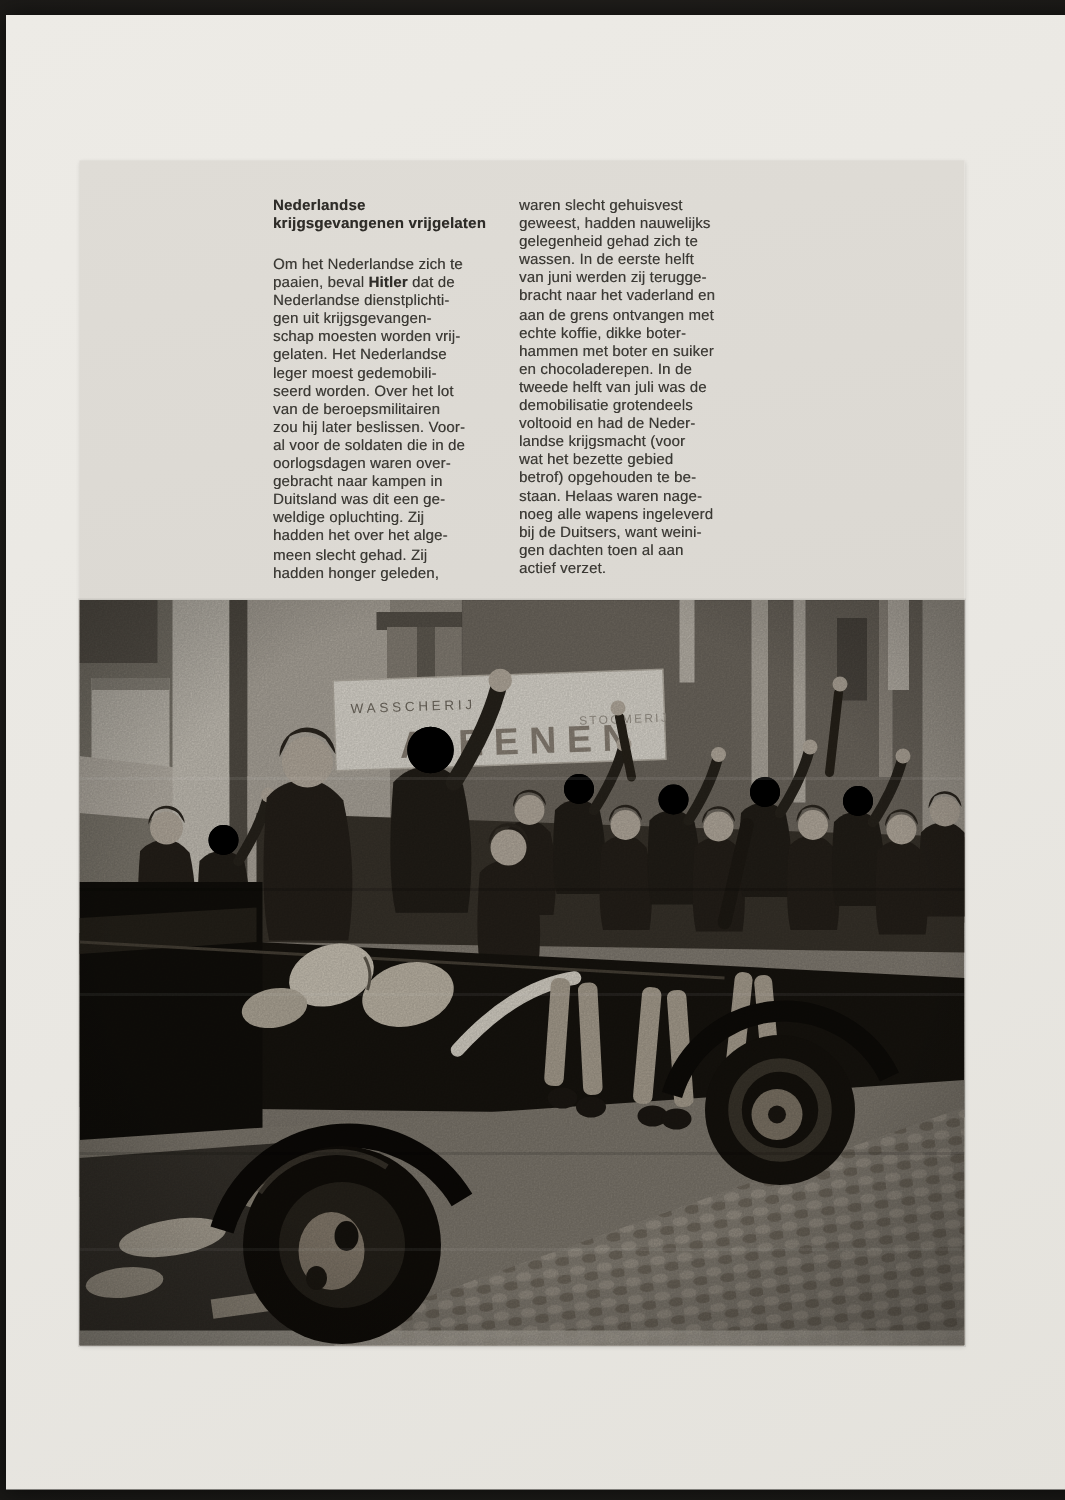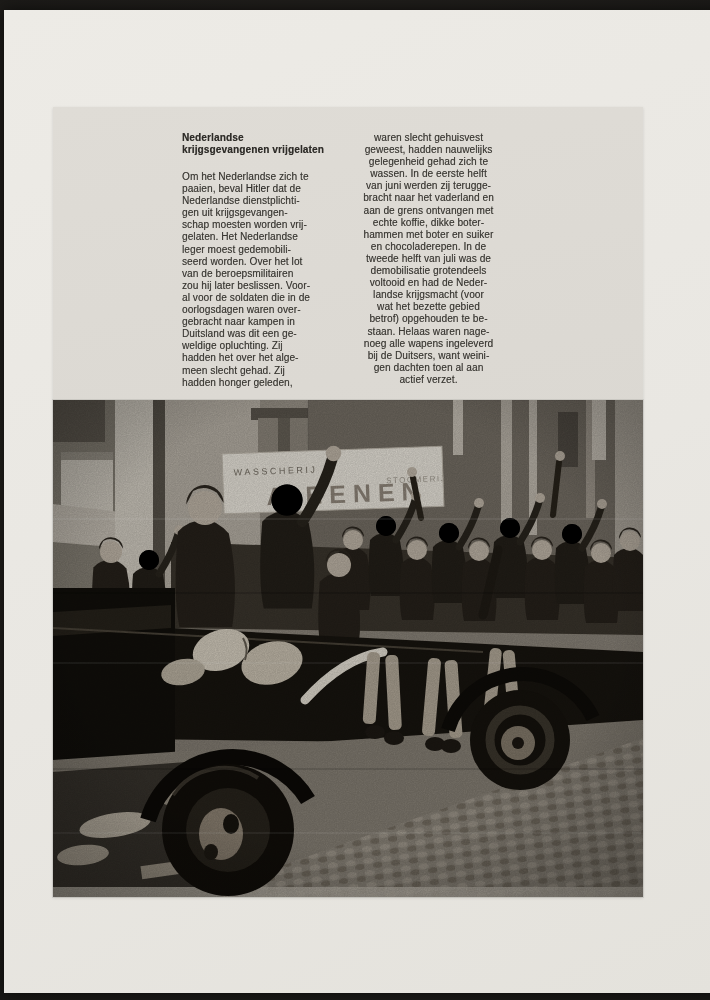--- a/index.html
+++ b/index.html
@@ -24,22 +24,22 @@
     font-size:10px;line-height:12.1px;font-weight:bold;
     color:#2e2c28;white-space:pre;letter-spacing:.15px;
     text-shadow:.2px 0 0 rgba(46,44,40,.55);
   }
   .col{
     position:absolute;font-size:10px;line-height:12.1px;
     color:#3a3833;white-space:pre;letter-spacing:.1px;
     text-shadow:.25px 0 0 rgba(58,56,51,.5);
   }
   .col-left{left:129px;top:64px;width:160px;}
-  .col-right{left:293px;top:25px;width:165px;text-align:center;}
-  .col b{font-weight:normal;color:#2e2c28;}
+  .col-right{left:293px;top:25px;width:165px;}
+  .col b{font-weight:bold;color:#2e2c28;}
   .photo{
     position:absolute;left:0;top:293px;width:590px;height:497px;
     box-shadow:0 0 0 1px rgba(0,0,0,.08);
   }
   .photo svg{display:block;}
 </style>
 </head>
 <body>
 
 <div class="scene">

